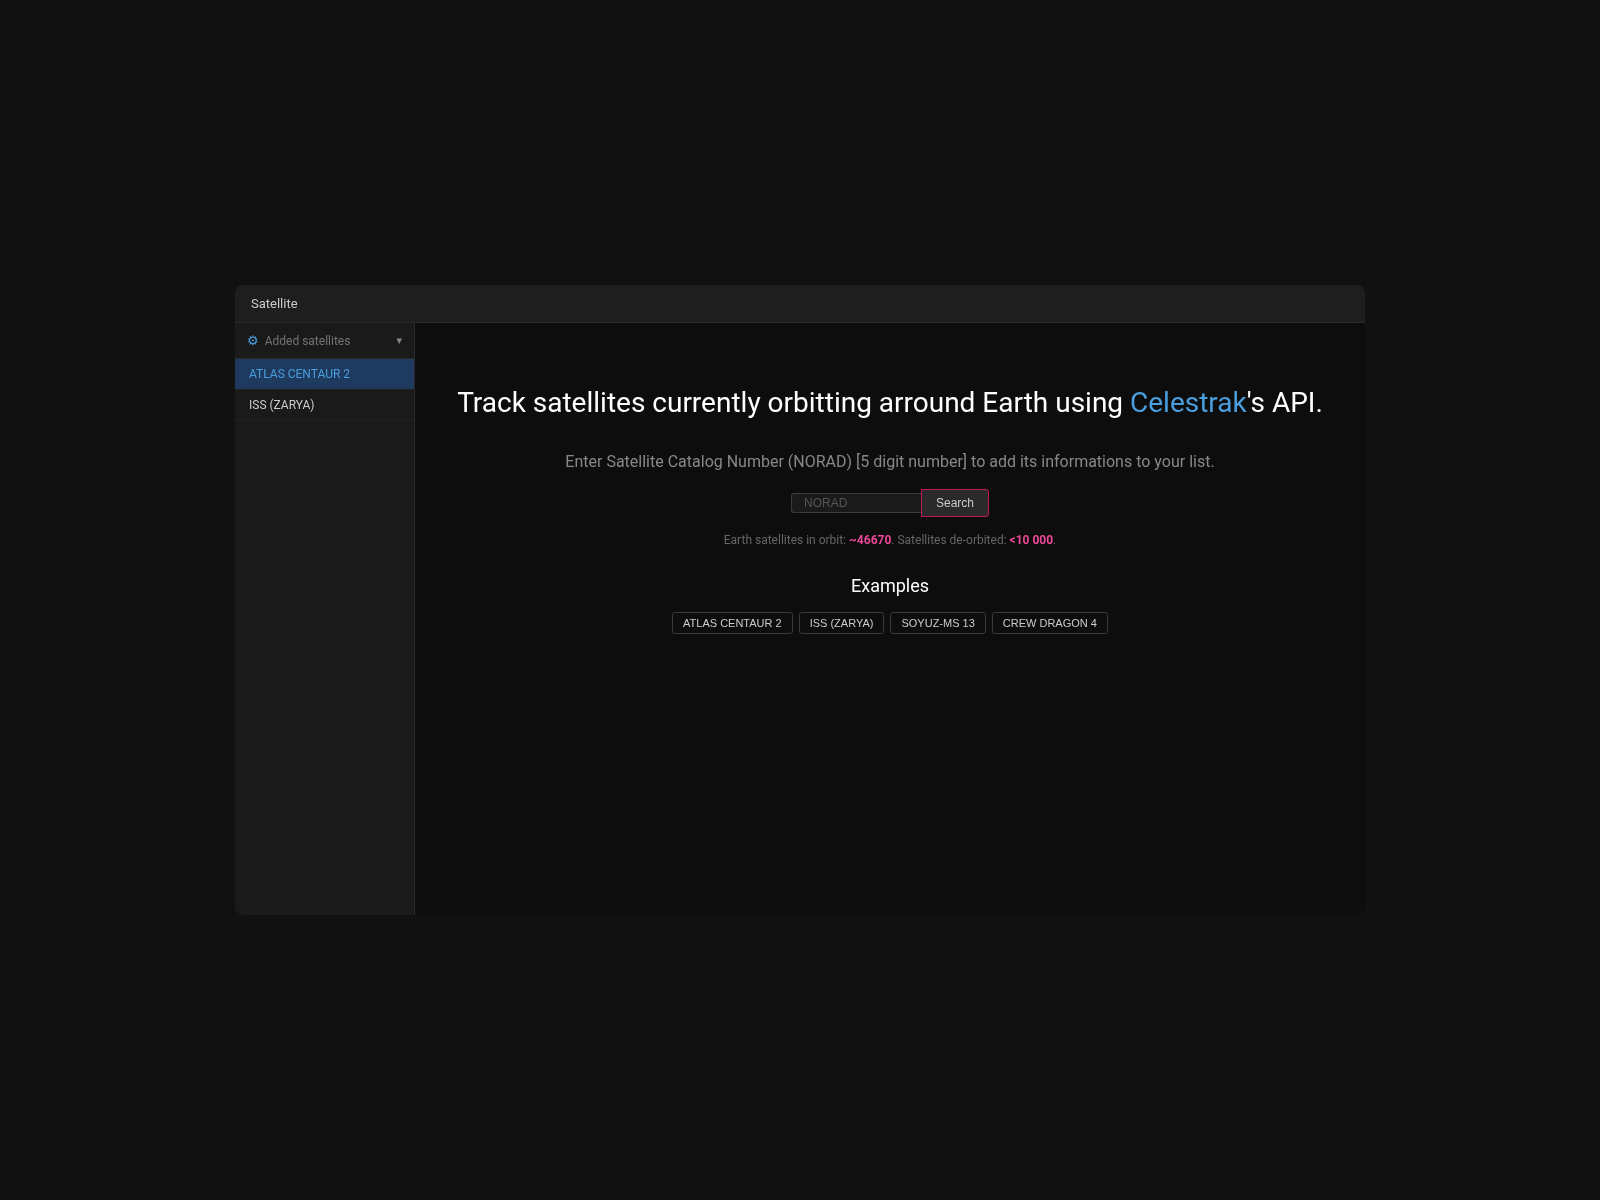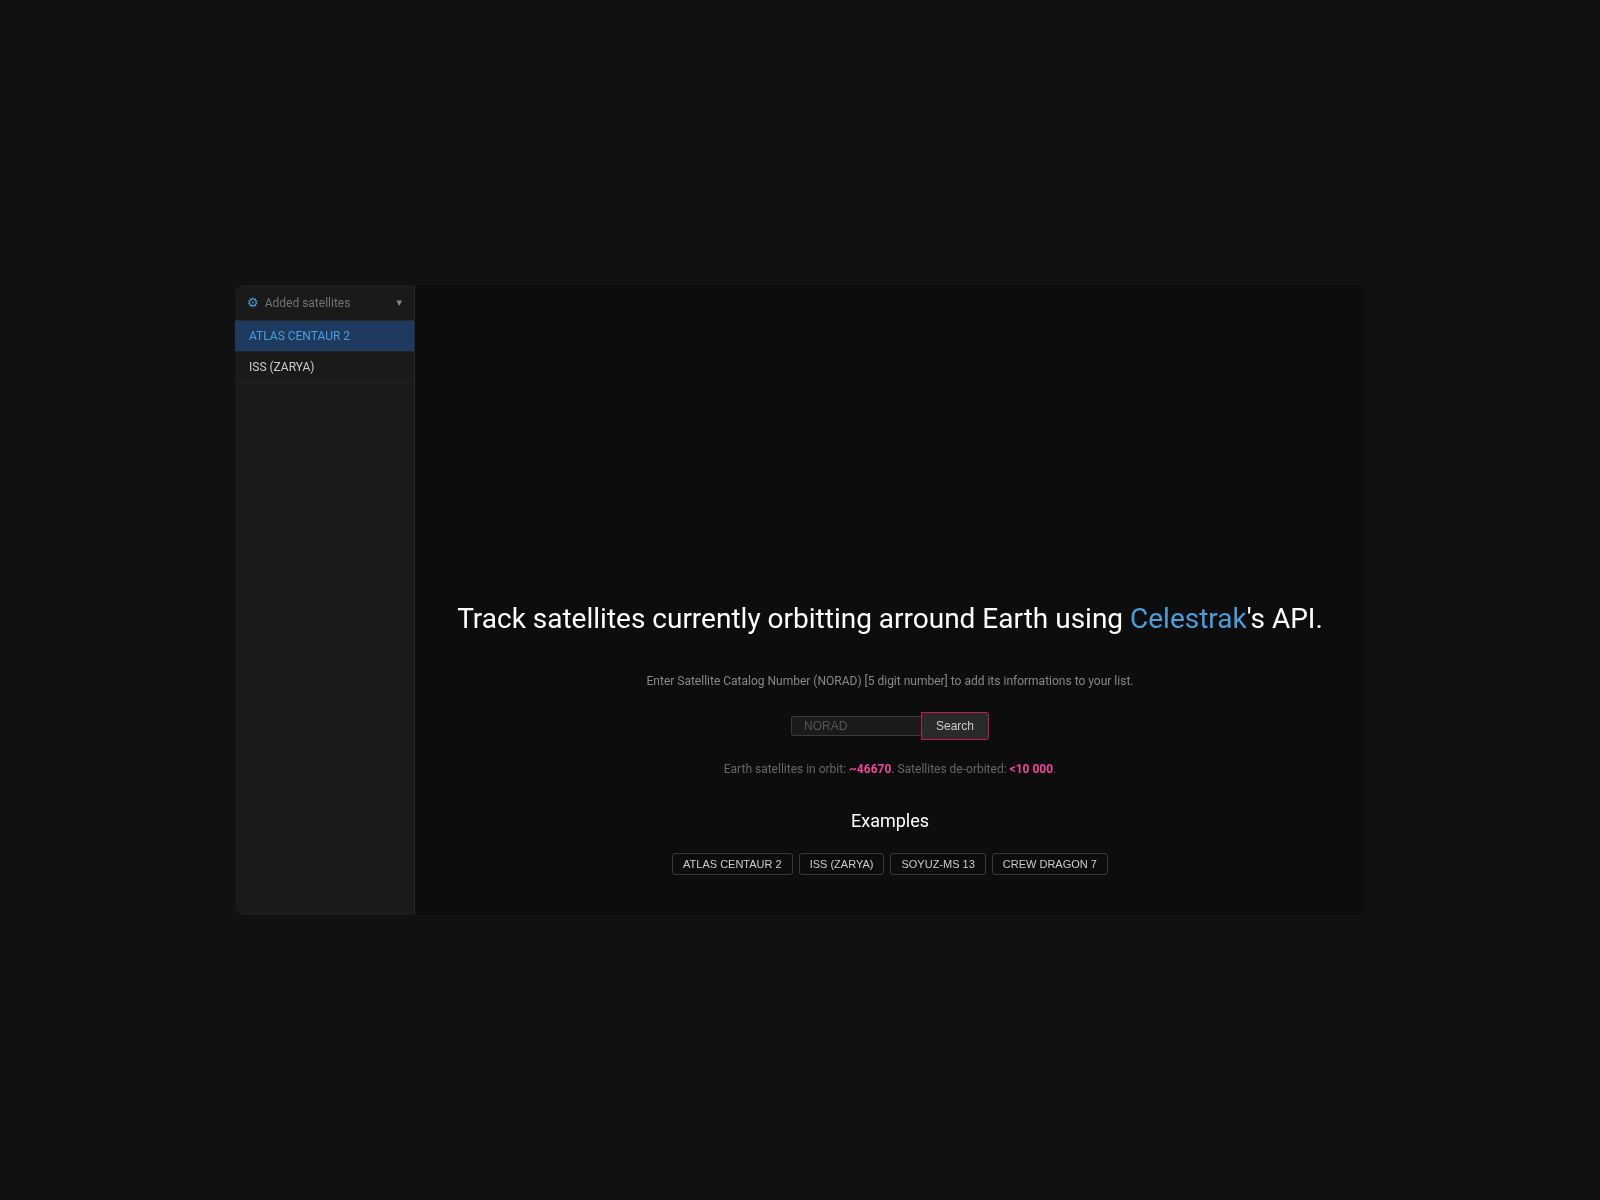--- a/index.html
+++ b/index.html
@@ -96,41 +96,40 @@
       color: #cccccc;
     }
 
     
     .content-area {
       flex: 1;
       background-color: #0d0d0d;
       display: flex;
       flex-direction: column;
       align-items: center;
-      justify-content: flex-end;
+      justify-content: flex-start;
       padding: 60px 40px 40px;
-      gap: 6px;
     }
 
     .hero-title {
       color: #ffffff;
       font-size: 28px;
       font-weight: 400;
       text-align: center;
       margin-bottom: 30px;
       line-height: 1.4;
     }
 
     .hero-title .accent {
       color: #4a9edd;
     }
 
     .subtitle {
       color: #888888;
-      font-size: 12px;
+      font-size: 16px;
       text-align: center;
       margin-bottom: 18px;
     }
 
     .search-row {
       display: flex;
       align-items: center;
       gap: 0;
       margin-bottom: 16px;
     }
@@ -197,20 +196,23 @@
       padding: 4px 10px;
       border-radius: 3px;
       cursor: pointer;
     }
   </style>
 </head>
 <body>
 
 <div class="app-container">
 
+  <div class="top-bar">
+    <span class="top-bar-title">Satellite</span>
+  </div>
 
   <div class="main-layout">
 
     <div class="sidebar">
 
       <div class="sidebar-header">
         <span class="sidebar-header-icon">⚙</span>
         <span class="sidebar-header-label">Added satellites</span>
         <span class="sidebar-header-chevron">▾</span>
       </div>
@@ -241,18 +243,18 @@
       <p class="stats-text">
         <span>Earth satellites in orbit: </span><strong>~46670</strong><span>. Satellites de-orbited: </span><strong>&lt;10 000</strong><span>.</span>
       </p>
 
       <h2 class="examples-title">Examples</h2>
 
       <div class="examples-row">
         <button class="example-badge">ATLAS CENTAUR 2</button>
         <button class="example-badge">ISS (ZARYA)</button>
         <button class="example-badge">SOYUZ-MS 13</button>
-        <button class="example-badge">CREW DRAGON 7</button>
+        <button class="example-badge">CREW DRAGON 4</button>
       </div>
 
     </div>
   </div>
 </div>
 
 </body></html>

